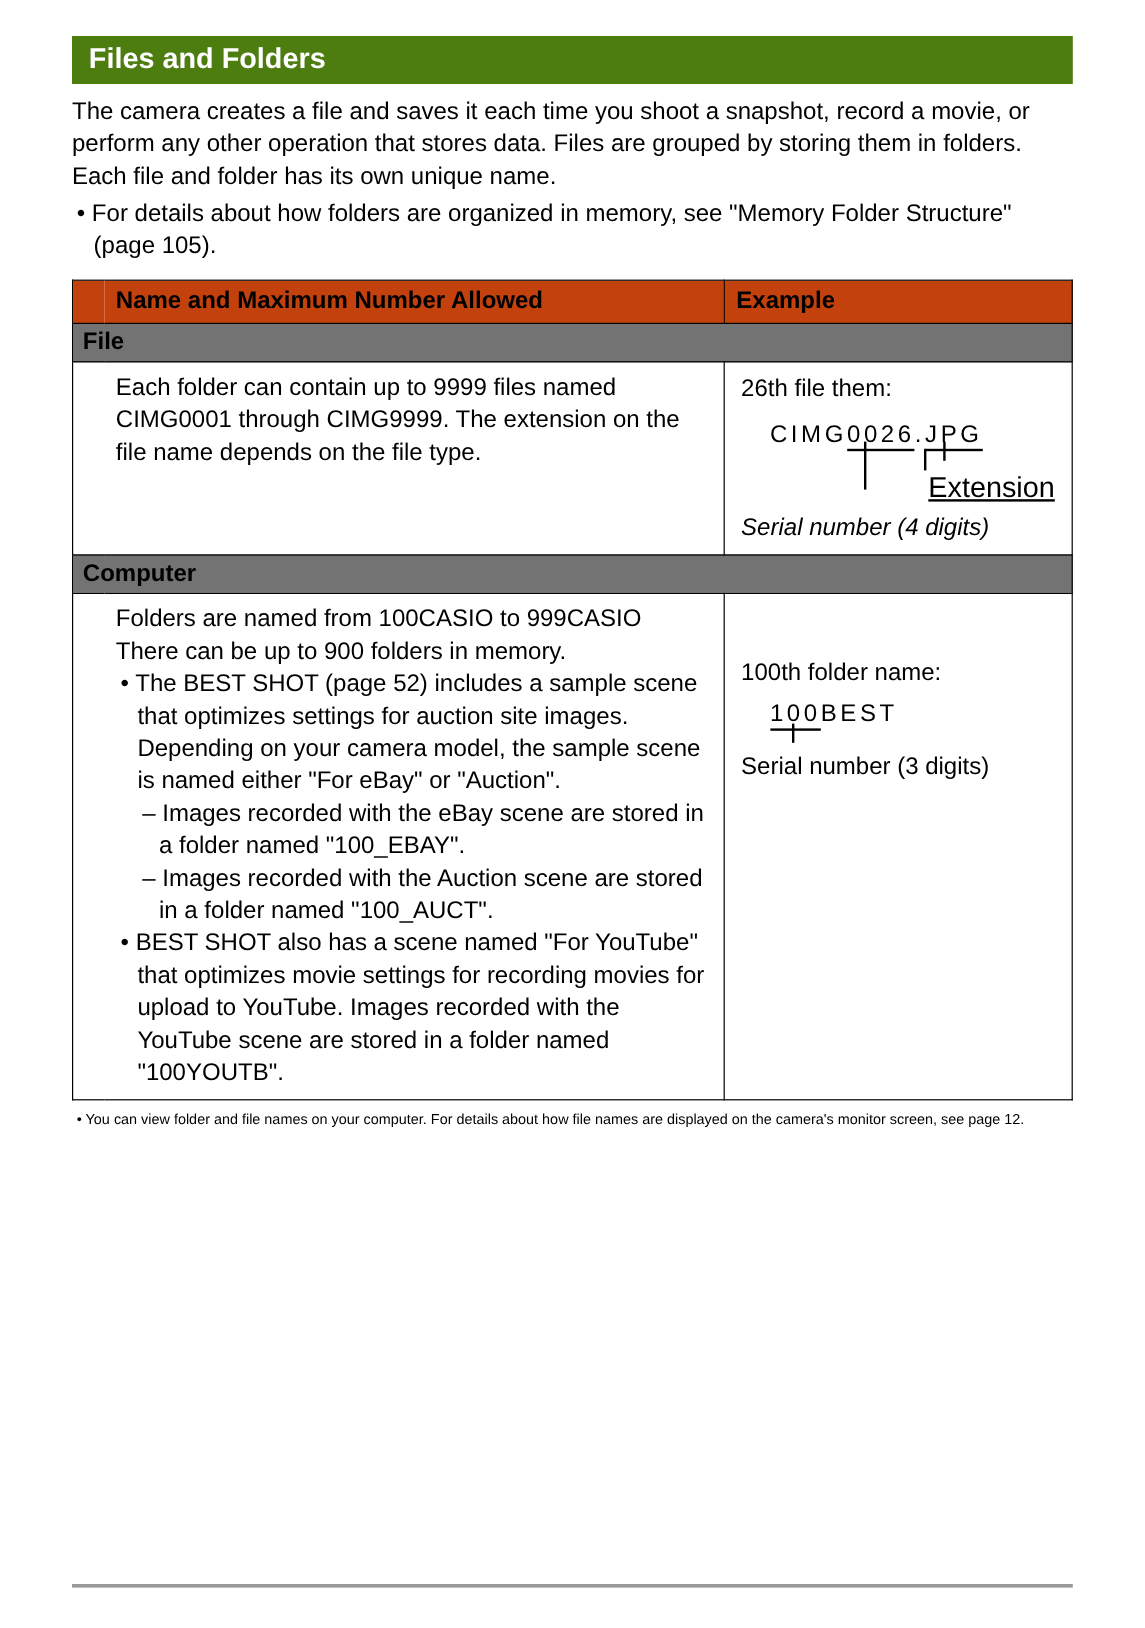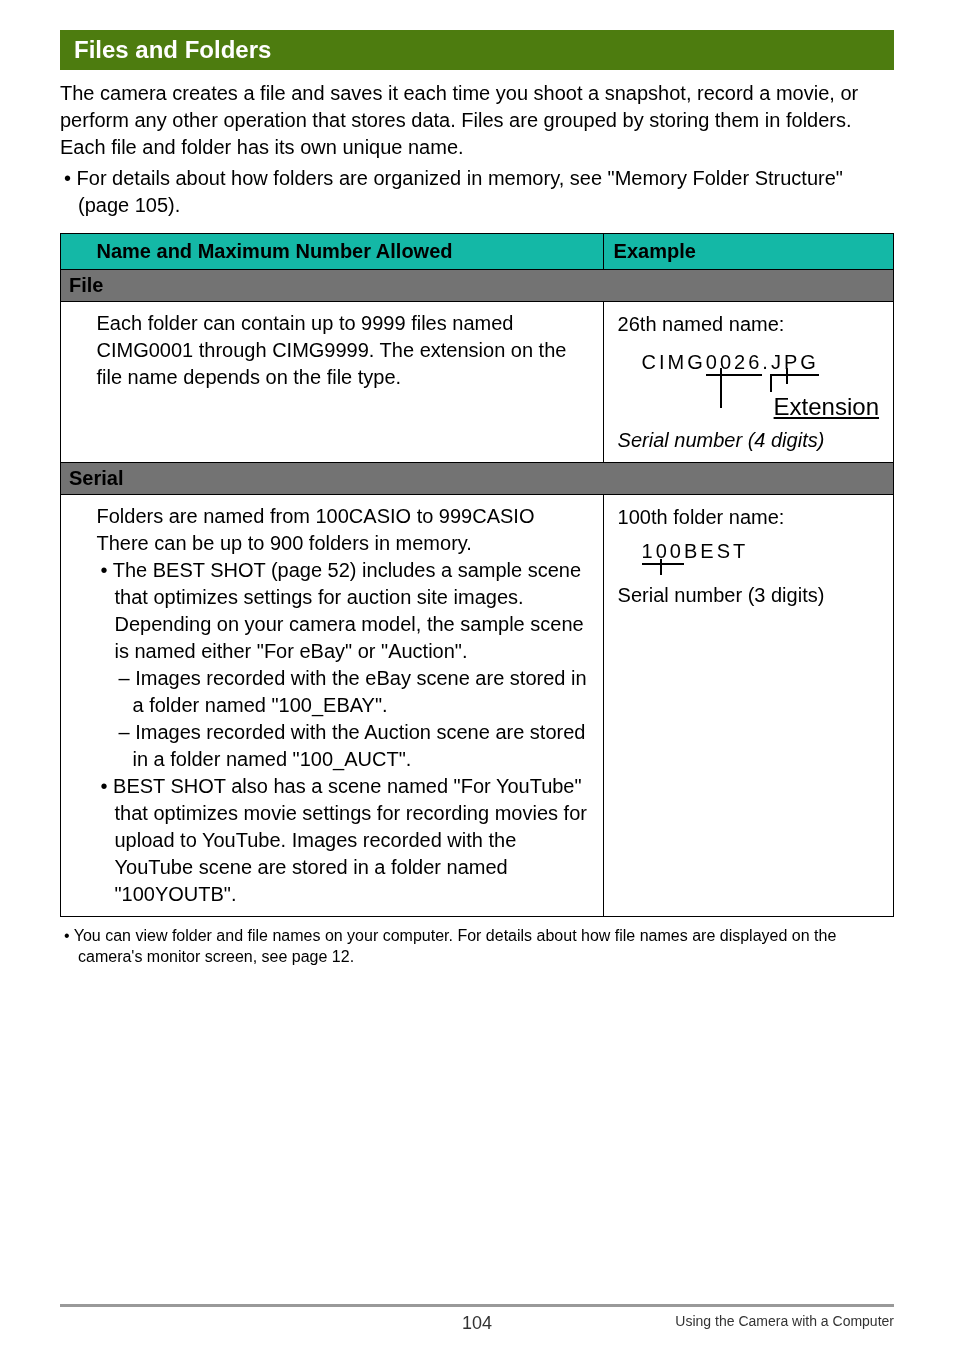--- a/index.html
+++ b/index.html
@@ -38,21 +38,21 @@
     }
     table {
       width: 100%;
       border-collapse: collapse;
     }
     td, th {
       border: 1px solid #000;
       vertical-align: top;
     }
     .header-row td {
-      background: #14b8a6;
+      background: #c2410c;
       font-weight: bold;
       font-size: 20px;
       padding: 6px 10px;
     }
     .thin-col {
       width: 26px;
       border-right: none;
     }
     .name-col {
       border-left: none;
@@ -80,21 +80,21 @@
     }
     ul.inner > li {
       padding-left: 18px;
       text-indent: -14px;
     }
     ul.dash > li {
       padding-left: 36px;
       text-indent: -14px;
     }
     .after-bullets {
-      font-size: 16px;
+      font-size: 12px;
       line-height: 1.35;
       margin-top: 8px;
     }
     .after-bullets li {
       padding-left: 18px;
       text-indent: -14px;
       list-style: none;
     }
     .footer {
       position: absolute;
@@ -161,20 +161,21 @@
       left: -4px;
       top: -16px;
     }
     .serial-label-file {
       font-size: 20px;
       margin-top: 2px;
       font-style: italic;
     }
     .folder-example {
       position: relative;
+      margin-top: 44px;
     }
     .folder-mono {
       font-family: Arial, sans-serif;
       letter-spacing: 3px;
       font-size: 20px;
       margin: 6px 0 0 24px;
     }
     .folder-100 {
       border-bottom: 2px solid #000;
       padding-bottom: 1px;
@@ -208,33 +209,33 @@
     <td>Example</td>
   </tr>
   <tr class="subheader-row">
     <td colspan="3">File</td>
   </tr>
   <tr>
     <td class="thin-col"></td>
     <td class="body-cell">Each folder can contain up to 9999 files named CIMG0001 through CIMG9999. The extension on the file name depends on the file type.</td>
     <td class="example-cell">
       <div class="file-example-block">
-        <div>26th named name:</div>
+        <div>26th file them:</div>
         <div class="cimg-line">
           <span>CIMG</span><span class="cimg-0026">0026</span><span>.</span><span class="cimg-jpg">JPG</span>
         </div>
         <div class="leader1" style="left:168px; top:58px;"></div>
         <div class="leader1" style="left:102px; top:58px; height:40px;"></div>
         <div class="ext-label">Extension</div>
         <div class="serial-label-file">Serial number (4 digits)</div>
       </div>
     </td>
   </tr>
   <tr class="subheader-row">
-    <td colspan="3">Serial</td>
+    <td colspan="3">Computer</td>
   </tr>
   <tr>
     <td class="thin-col"></td>
     <td class="body-cell">
       <div>Folders are named from 100CASIO to 999CASIO</div>
       <div>There can be up to 900 folders in memory.</div>
       <ul class="inner">
         <li>• The BEST SHOT (page 52) includes a sample scene that optimizes settings for auction site images. Depending on your camera model, the sample scene is named either "For eBay" or "Auction".</li>
       </ul>
       <ul class="inner dash">
@@ -258,17 +259,13 @@
   </tr>
 </tbody>
   </table>
 
 <ul class="after-bullets">
   <li>• You can view folder and file names on your computer. For details about how file names are displayed on the camera's monitor screen, see page 12.</li>
 </ul>
 
 <div class="footer">
   <div class="footer-line"></div>
-  <div class="footer-content">
-    <span class="page-num">104</span>
-    <span class="footer-right">Using the Camera with a Computer</span>
-  </div>
 </div>
 
 </body></html>

